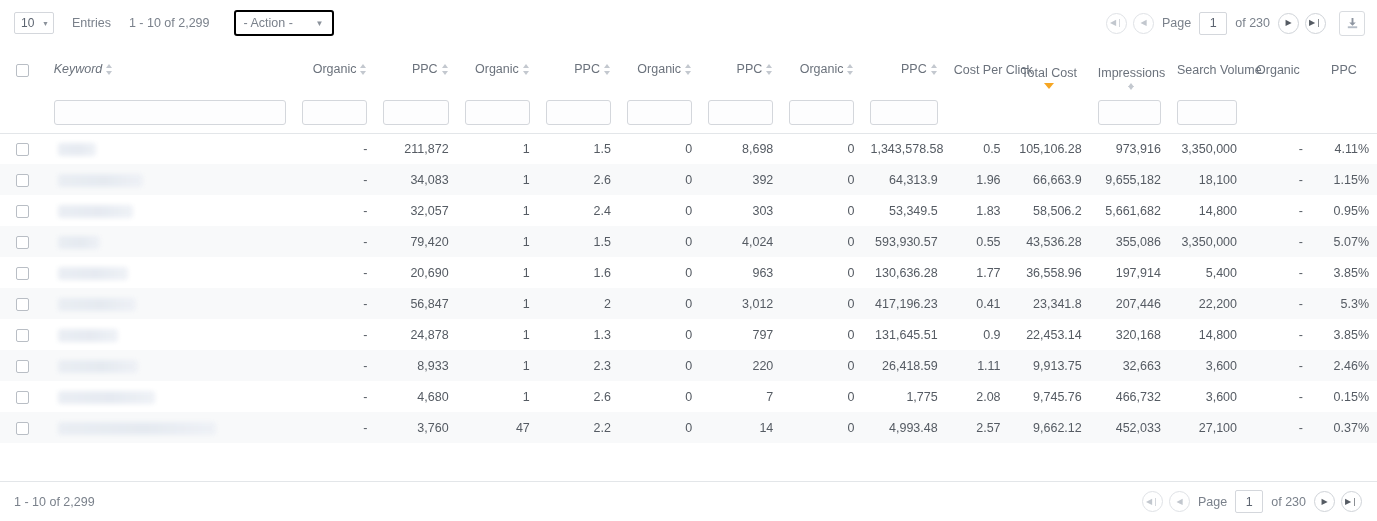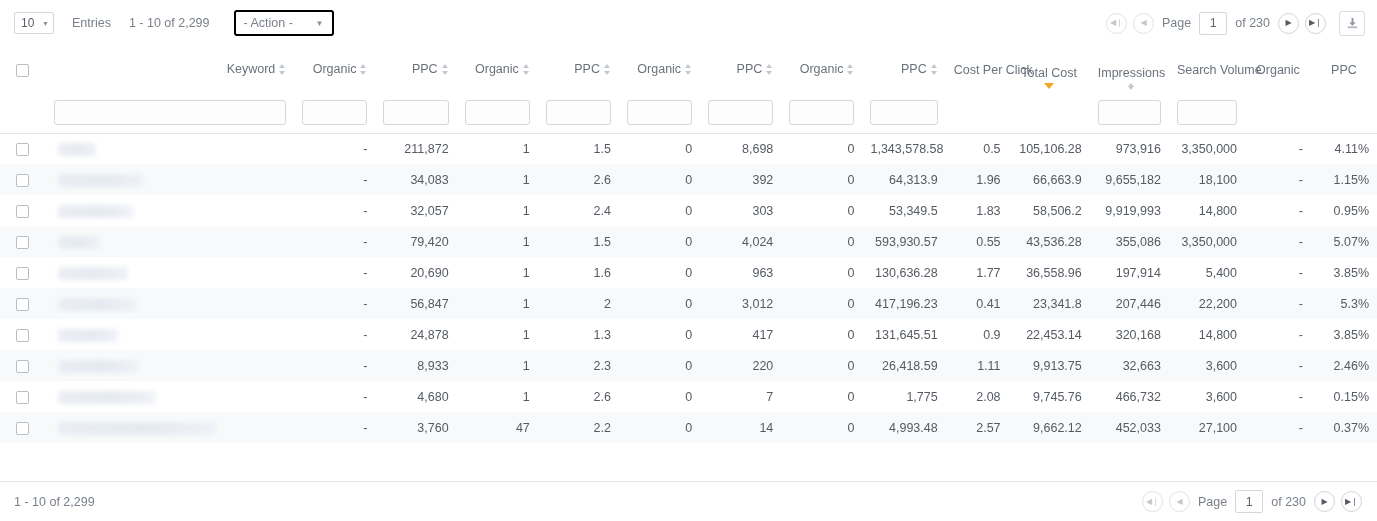--- a/index.html
+++ b/index.html
@@ -190,21 +190,21 @@
   }
   .sortwrap-col {
     display: inline-flex;
     flex-direction: column;
     align-items: center;
     gap: 3px;
     cursor: pointer;
     margin-top: 16px;
   }
 
-  th.kw-head { text-align: right; }
+  th.kw-head { text-align: left; font-style: italic; }
   th.kw-head .hcell { justify-content: center; }
   th.chk-head { text-align: center; }
 
   
   tr.filter-row { height: 40px; }
   tr.filter-row td {
     padding: 0 8px;
     border-bottom: 1px solid #e3e6e9;
   }
   .filt {
@@ -500,21 +500,21 @@
             <td class="num">-</td>
             <td class="num">32,057</td>
             <td class="num">1</td>
             <td class="num">2.4</td>
             <td class="num">0</td>
             <td class="num">303</td>
             <td class="num">0</td>
             <td class="num">53,349.5</td>
             <td class="num">1.83</td>
             <td class="num">58,506.2</td>
-            <td class="num">9,919,993</td>
+            <td class="num">5,661,682</td>
             <td class="num">14,800</td>
             <td class="num">-</td>
             <td class="num">0.95%</td>
           </tr>
           <tr class="data-row">
             <td class="chk"><span class="cb"></span></td>
             <td class="kw"><span class="redact" style="width: 42px;"></span></td>
             <td class="num">-</td>
             <td class="num">79,420</td>
             <td class="num">1</td>
@@ -567,21 +567,21 @@
             <td class="num">5.3%</td>
           </tr>
           <tr class="data-row">
             <td class="chk"><span class="cb"></span></td>
             <td class="kw"><span class="redact" style="width: 60px;"></span></td>
             <td class="num">-</td>
             <td class="num">24,878</td>
             <td class="num">1</td>
             <td class="num">1.3</td>
             <td class="num">0</td>
-            <td class="num">417</td>
+            <td class="num">797</td>
             <td class="num">0</td>
             <td class="num">131,645.51</td>
             <td class="num">0.9</td>
             <td class="num">22,453.14</td>
             <td class="num">320,168</td>
             <td class="num">14,800</td>
             <td class="num">-</td>
             <td class="num">3.85%</td>
           </tr>
           <tr class="data-row">

